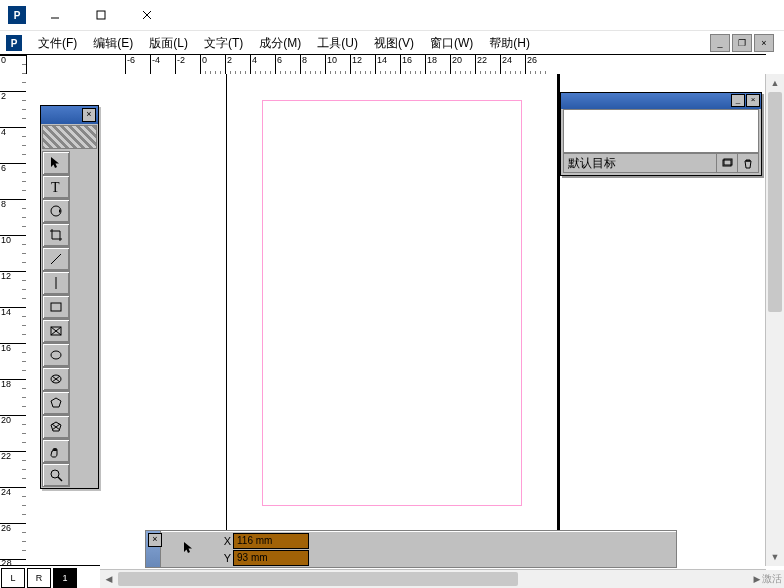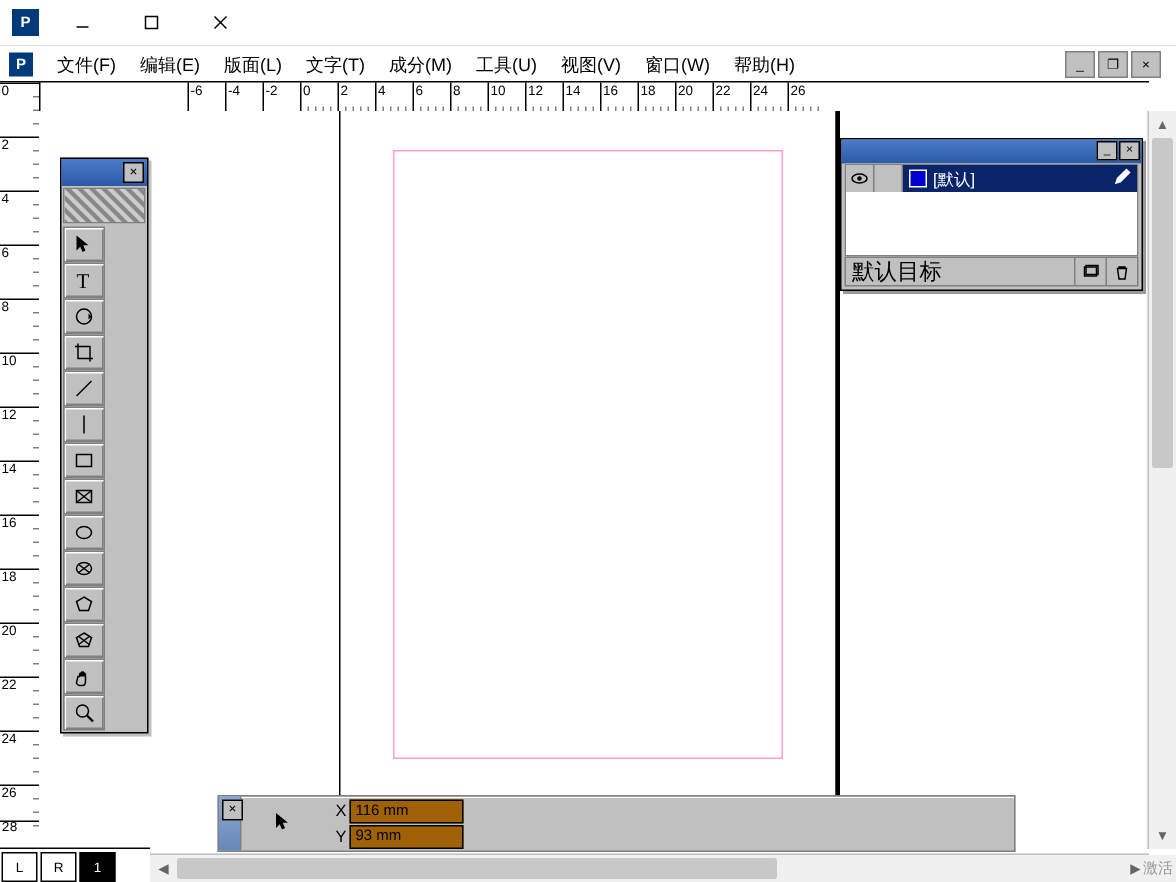--- a/index.html
+++ b/index.html
@@ -60,21 +60,21 @@
 .layers .ly-tab.active{background:#c0c0c0;z-index:2}
 .layers .ly-tab.inactive{background:#a0a0a0;transform:translateY(1px)}
 .layers .ly-spacer{flex:1}
 .layers .ly-menu{width:14px;height:14px;border:1px solid #808080;background:#c0c0c0;display:flex;align-items:center;justify-content:center;font-size:9px}
 .layers .ly-body{background:#fff;border:1px solid #808080;margin:0 2px}
 .layers .ly-row{display:flex;height:18px;align-items:center;background:#0a246a;color:#fff;font-size:11px}
 .layers .ly-cell{width:18px;height:18px;display:flex;align-items:center;justify-content:center;background:#c0c0c0;border-right:1px solid #808080;color:#000}
 .layers .ly-color{width:10px;height:10px;border:1px solid #fff;background:#0000d0;margin:0 4px}
 .layers .ly-pencil{margin-left:auto;margin-right:4px}
 .layers .ly-empty{height:42px;background:#fff}
-.layers .ly-foot{display:flex;height:18px;align-items:center;border:1px solid #808080;margin:0 2px 2px;background:#c0c0c0;font-size:15px}
+.layers .ly-foot{display:flex;height:18px;align-items:center;border:1px solid #808080;margin:0 2px 2px;background:#c0c0c0;font-size:12px}
 .layers .ly-foot-text{flex:1;padding:0 4px}
 .layers .ly-foot-btn{width:20px;height:100%;border-left:1px solid #808080;display:flex;align-items:center;justify-content:center}
 .desktop-edge{position:absolute;left:0;top:54px;width:6px;bottom:0;background:#1a5a99}
 .brand{position:absolute;right:2px;bottom:2px;font-size:10px;color:#999}
 </style>
 </head>
 <body>
 
 <div class="titlebar">
   <div class="app-icon">P</div>
@@ -252,21 +252,21 @@
       <div class="minor" style="top: 414px;"></div>
       <div class="minor" style="top: 423px;"></div>
       <div class="tick" style="top: 432px;">24</div>
       <div class="minor" style="top: 441px;"></div>
       <div class="minor" style="top: 450px;"></div>
       <div class="minor" style="top: 459px;"></div>
       <div class="tick" style="top: 468px;">26</div>
       <div class="minor" style="top: 477px;"></div>
       <div class="minor" style="top: 486px;"></div>
       <div class="minor" style="top: 495px;"></div>
-      <div class="tick" style="top: 492px; font-family: Liberation Mono, monospace;">28</div>
+      <div class="tick" style="top: 504px; font-family: Liberation Mono, monospace;">28</div>
     </div>
 
   <div class="canvas">
     <div class="page"></div>
     <div class="margin-guide"></div>
   </div>
 
   <div class="vscroll">
     <div class="arrow">▲</div>
     <div class="thumb"></div>
@@ -392,34 +392,20 @@
     </div>
   </div>
 </div>
 
 <div class="layers">
   <div class="ly-titlebar">
     <div class="ly-winbtn">_</div>
     <div class="ly-winbtn">×</div>
   </div>
   <div class="ly-body">
-    <div class="ly-row">
-      <div class="ly-cell">
-          <svg width="12" height="12" viewBox="0 0 12 12">
-            <ellipse cx="6" cy="6" rx="5" ry="3" fill="none" stroke="#000"></ellipse>
-            <circle cx="6" cy="6" r="1.5" fill="#000"></circle>
-          </svg>
-        </div>
-      <div class="ly-cell"></div>
-      <div class="ly-color"></div>
-      <span>[默认]</span>
-      <span class="ly-pencil"><svg width="12" height="12" viewBox="0 0 12 12">
-            <path d="M2 10l1-3 6-6 2 2-6 6-3 1z" fill="#fff" stroke="#fff"></path>
-          </svg></span>
-    </div>
     <div class="ly-empty"></div>
   </div>
   <div class="ly-foot">
     <div class="ly-foot-text">默认目标</div>
     <div class="ly-foot-btn">
         <svg width="12" height="12" viewBox="0 0 12 12">
           <rect x="2" y="3" width="8" height="6" fill="none" stroke="#000"></rect>
           <rect x="3" y="2" width="8" height="6" fill="none" stroke="#000"></rect>
         </svg>
       </div>

